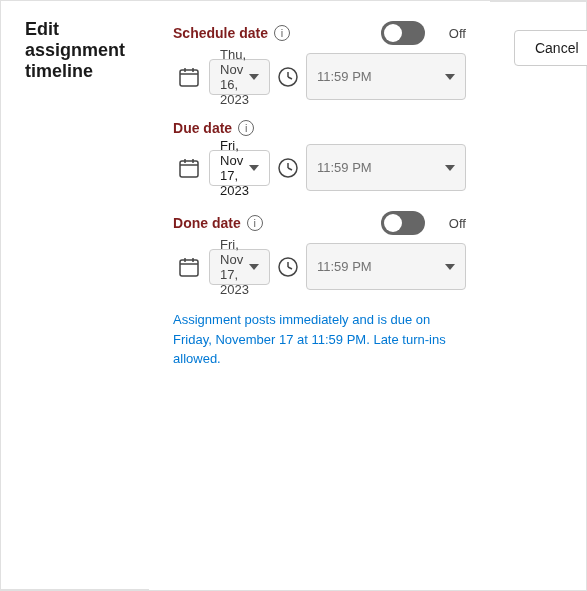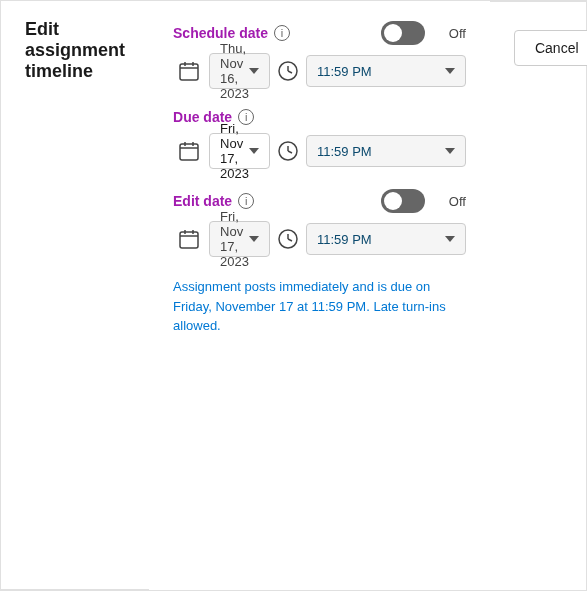--- a/index.html
+++ b/index.html
@@ -28,21 +28,21 @@
       font-weight: 700;
       color: #1a1a1a;
     }
     .dialog-body {
       padding: 20px 24px;
       flex: 1;
     }
     .row-label-text {
       font-size: 14px;
       font-weight: 600;
-      color: #a21caf;
+      color: #7f1d1d;
       margin-right: 6px;
     }
     .info-icon {
       width: 16px;
       height: 16px;
       border-radius: 50%;
       border: 1.5px solid #666;
       display: inline-flex;
       align-items: center;
       justify-content: center;
@@ -128,26 +128,26 @@
       width: 28px;
       height: 28px;
       display: flex;
       align-items: center;
       justify-content: center;
       color: #444;
       flex-shrink: 0;
     }
     .time-select {
       width: 160px;
-      height: 32px;
+      height: 47px;
       border: 1px solid #ccc;
       border-radius: 4px;
       padding: 0 10px;
       font-size: 13px;
-      color: #0c4a6e;
+      color: #737373;
       background: #f5f5f5;
       display: flex;
       align-items: center;
       justify-content: space-between;
       cursor: pointer;
       flex-shrink: 0;
     }
     .section-row {
       display: flex;
       align-items: center;
@@ -260,21 +260,21 @@
           <line x1="11" y1="11" x2="15" y2="13" stroke="#444" stroke-width="1.5"></line>
         </svg>
       </div>
       <div class="time-select">
         <span class="date-text">11:59 PM</span>
         <div class="chevron-down"></div>
       </div>
     </div>
 
     <div class="section-row">
-      <span class="row-label-text">Edit date</span>
+      <span class="row-label-text">Done date</span>
       <span class="info-icon" title="Info">i</span>
       <div class="toggle-wrapper">
         <div class="toggle">
           <div class="toggle-knob"></div>
         </div>
         <span class="toggle-off-label">Off</span>
       </div>
     </div>
     <div class="fields-row">
       <div class="calendar-icon">

